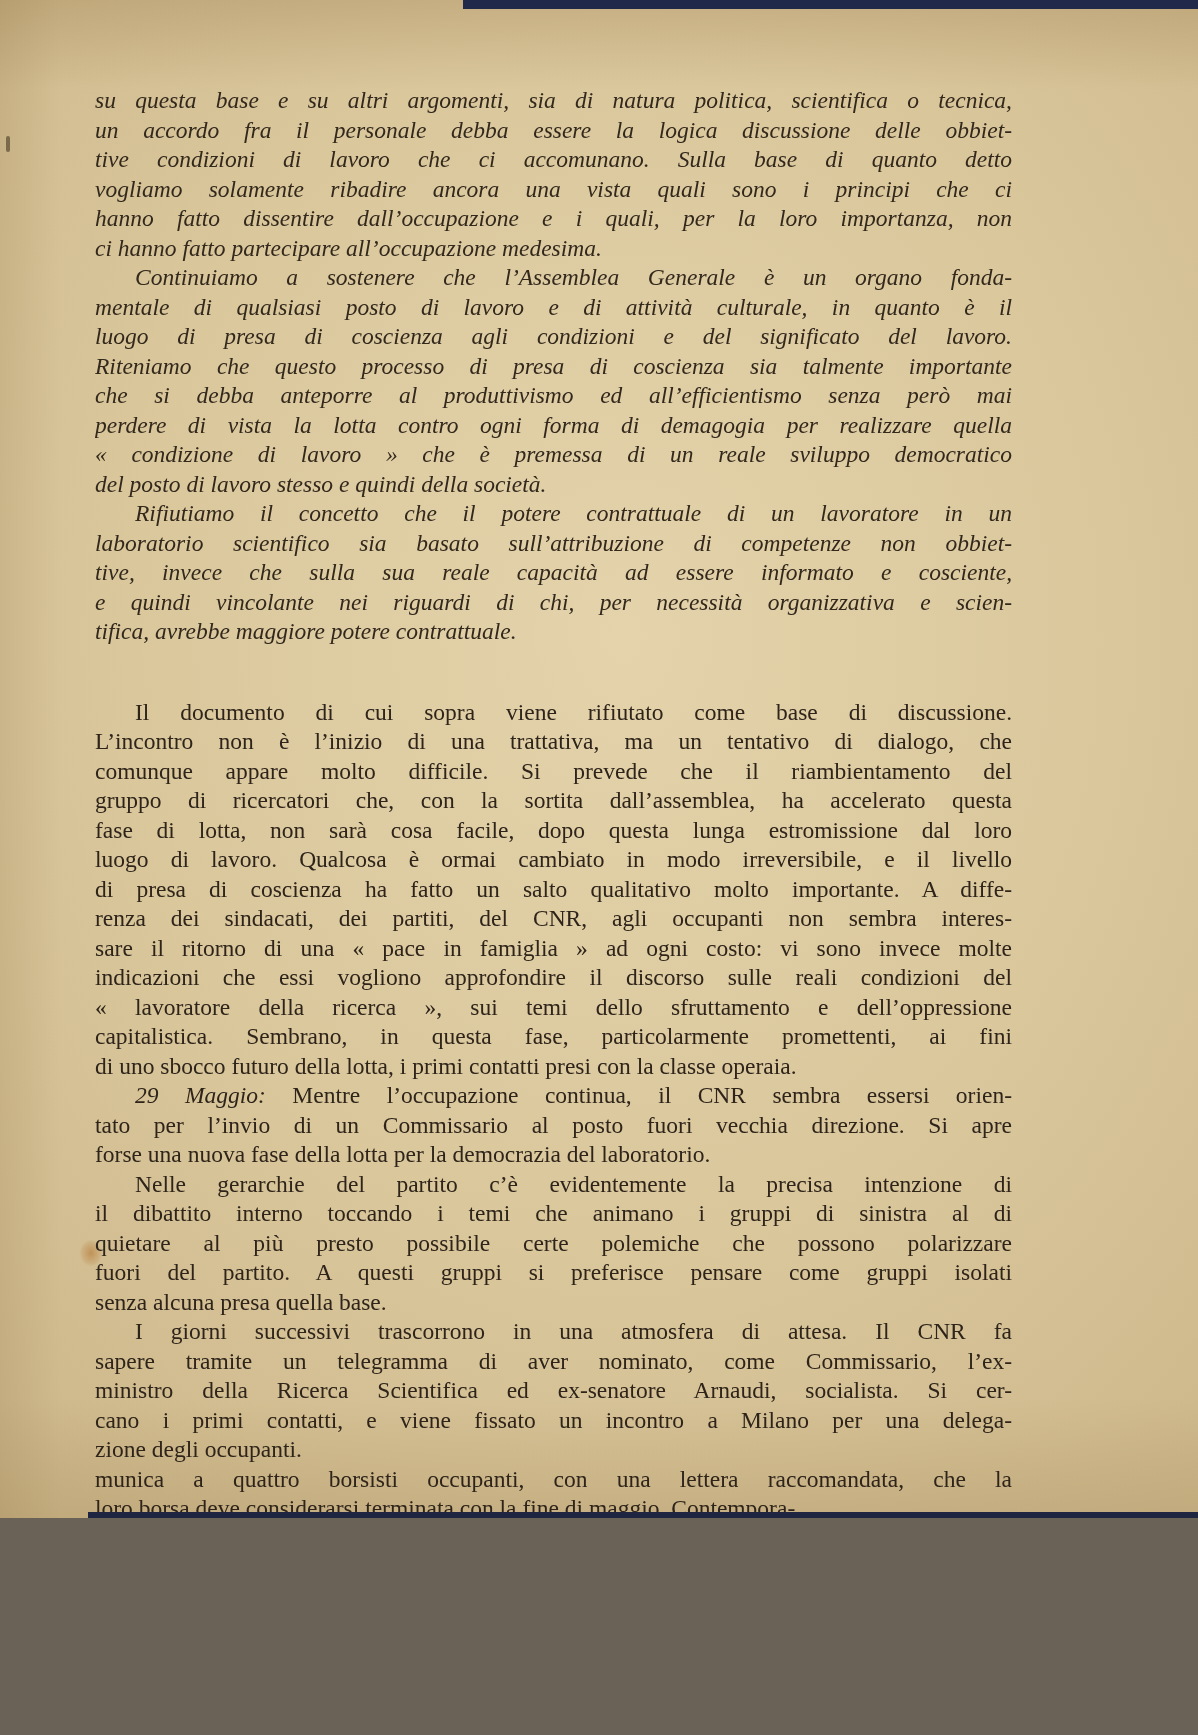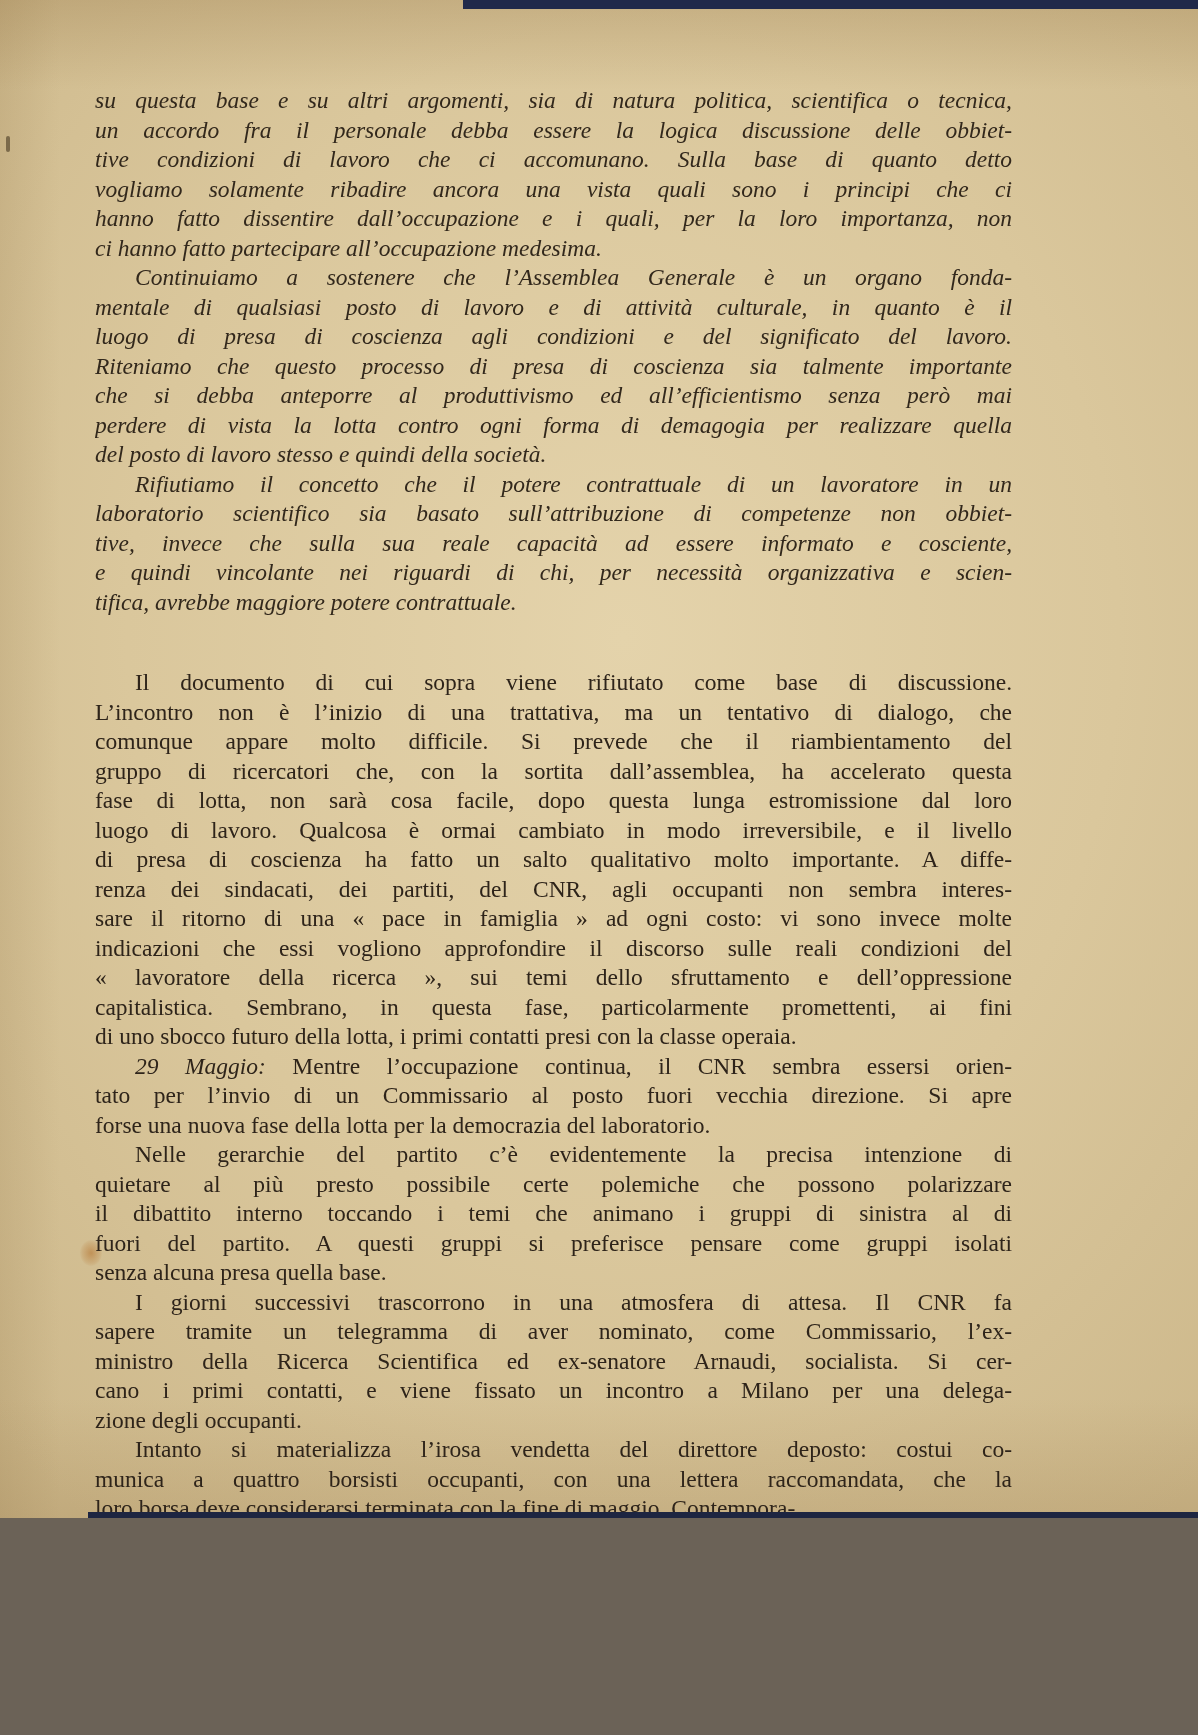--- a/index.html
+++ b/index.html
@@ -85,20 +85,21 @@
           <div class="line">hanno fatto dissentire dall’occupazione e i quali, per la loro importanza, non</div>
           <div class="line last">ci hanno fatto partecipare all’occupazione medesima.</div>
         </div>
         <div class="para">
           <div class="line indent">Continuiamo a sostenere che l’Assemblea Generale è un organo fonda-</div>
           <div class="line">mentale di qualsiasi posto di lavoro e di attività culturale, in quanto è il</div>
           <div class="line">luogo di presa di coscienza agli condizioni e del significato del lavoro.</div>
           <div class="line">Riteniamo che questo processo di presa di coscienza sia talmente importante</div>
           <div class="line">che si debba anteporre al produttivismo ed all’efficientismo senza però mai</div>
           <div class="line">perdere di vista la lotta contro ogni forma di demagogia per realizzare quella</div>
+          <div class="line">« condizione di lavoro » che è premessa di un reale sviluppo democratico</div>
           <div class="line last">del posto di lavoro stesso e quindi della società.</div>
         </div>
         <div class="para">
           <div class="line indent">Rifiutiamo il concetto che il potere contrattuale di un lavoratore in un</div>
           <div class="line">laboratorio scientifico sia basato sull’attribuzione di competenze non obbiet-</div>
           <div class="line">tive, invece che sulla sua reale capacità ad essere informato e cosciente,</div>
           <div class="line">e quindi vincolante nei riguardi di chi, per necessità organizzativa e scien-</div>
           <div class="line last">tifica, avrebbe maggiore potere contrattuale.</div>
         </div>
       </div>
@@ -118,34 +119,33 @@
           <div class="line">capitalistica. Sembrano, in questa fase, particolarmente promettenti, ai fini</div>
           <div class="line last">di uno sbocco futuro della lotta, i primi contatti presi con la classe operaia.</div>
         </div>
         <div class="para">
           <div class="line indent"><span class="seg-italic">29 Maggio:</span><span> Mentre l’occupazione continua, il CNR sembra essersi orien-</span></div>
           <div class="line">tato per l’invio di un Commissario al posto fuori vecchia direzione. Si apre</div>
           <div class="line last">forse una nuova fase della lotta per la democrazia del laboratorio.</div>
         </div>
         <div class="para">
           <div class="line indent">Nelle gerarchie del partito c’è evidentemente la precisa intenzione di</div>
+          <div class="line">il dibattito interno toccando i temi che animano i gruppi di sinistra al di</div>
           <div class="line">quietare al più presto possibile certe polemiche che possono polarizzare</div>
-          <div class="line">il dibattito interno toccando i temi che animano i gruppi di sinistra al di</div>
           <div class="line">fuori del partito. A questi gruppi si preferisce pensare come gruppi isolati</div>
           <div class="line last">senza alcuna presa quella base.</div>
         </div>
         <div class="para">
           <div class="line indent">I giorni successivi trascorrono in una atmosfera di attesa. Il CNR fa</div>
           <div class="line">sapere tramite un telegramma di aver nominato, come Commissario, l’ex-</div>
           <div class="line">ministro della Ricerca Scientifica ed ex-senatore Arnaudi, socialista. Si cer-</div>
           <div class="line">cano i primi contatti, e viene fissato un incontro a Milano per una delega-</div>
           <div class="line last">zione degli occupanti.</div>
         </div>
         <div class="para">
-          <div class="line indent">Intanto si materializza l’irosa vendetta del direttore deposto: costui co-</div>
           <div class="line">munica a quattro borsisti occupanti, con una lettera raccomandata, che la</div>
           <div class="line last">loro borsa deve considerarsi terminata con la fine di maggio. Contempora-</div>
         </div>
       </div>
       <div class="page-number">— 143 —</div>
   </div>
 
   <div class="edge-bar-bottom"></div>
 </div>
 

